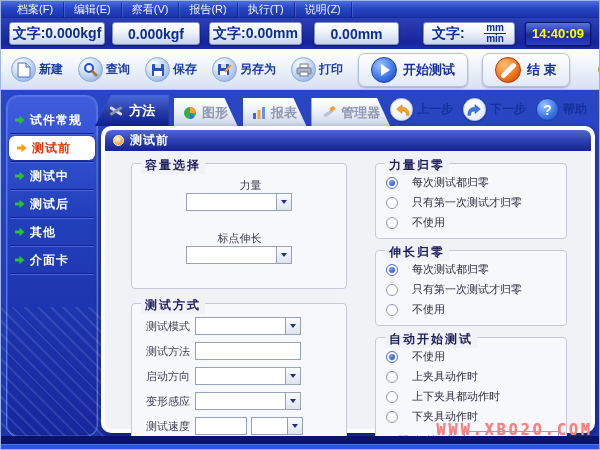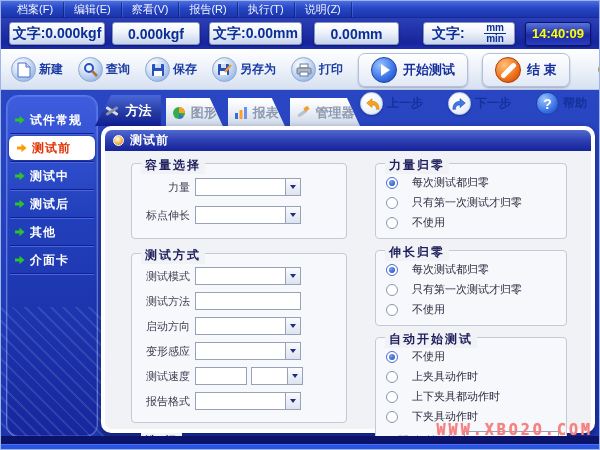--- a/index.html
+++ b/index.html
@@ -74,21 +74,21 @@
   .tabsrow{position:absolute;left:94px;top:92px;width:496px;height:33px;display:flex;align-items:flex-end;}
   .tab{display:flex;align-items:center;justify-content:center;gap:5px;font-size:13px;font-weight:bold;cursor:pointer;white-space:nowrap;}
   .tab.active{width:90px;height:31px;color:#ffffff;
     background:linear-gradient(180deg,#4a67d8 0%,#23379f 60%,#101f96 100%);
     clip-path:polygon(16px 0,100% 0,100% 100%,0 100%);}
   .tab.idle{height:28px;color:#8e99b0;margin-left:5px;
     background:linear-gradient(180deg,#ffffff 0%,#e9eef6 50%,#ccd6e8 100%);
     clip-path:polygon(0 0,calc(100% - 13px) 0,100% 100%,0 100%);
     border-top:1px solid #fff;}
   .tw76{width:78px;} .tw92{width:96px;}
-  .navarea{margin-left:auto;display:flex;align-items:center;gap:25px;padding-bottom:11px;margin-right:4px;}
+  .navarea{margin-left:auto;display:flex;align-items:center;gap:10px;padding-bottom:5px;margin-right:4px;}
   .navbtn{display:flex;align-items:center;gap:4px;cursor:pointer;}
   .navbtn .lbl{font-size:12px;font-weight:bold;color:#16309c;white-space:nowrap;}
   .navball{width:23px;height:23px;border-radius:50%;border:1px solid #c8d2e4;
     background:radial-gradient(circle at 35% 30%,#ffffff 0%,#f2f6fc 50%,#d8e2f2 100%);
     display:flex;align-items:center;justify-content:center;box-shadow:0 1px 2px rgba(0,0,40,.25);}
   .helpball{width:23px;height:23px;border-radius:50%;border:1px solid #1b3fa8;
     background:radial-gradient(circle at 35% 30%,#9cc4ff 0%,#3f78e8 55%,#1340b4 100%);
     color:#fff;font-size:14px;font-weight:bold;display:flex;align-items:center;justify-content:center;}
   
   .panel{position:absolute;left:100px;top:125px;width:494px;height:307px;background:#ffffff;
@@ -117,21 +117,21 @@
     font-family:"Liberation Sans",sans-serif;outline:none;}
   .w106{width:106px;} .w52{width:52px;}
   .radio{width:12px;height:12px;border-radius:50%;border:1px solid #8a96b0;background:#fff;flex:none;position:relative;}
   .radio.sel{border-color:#4a6ad0;}
   .radio.sel::after{content:"";position:absolute;left:2px;top:2px;width:6px;height:6px;border-radius:50%;
     background:radial-gradient(circle at 35% 30%,#7aa0f0,#1a48b8);}
   .rrow{display:flex;align-items:center;gap:14px;font-size:11px;color:#2c2c40;margin-bottom:5px;}
   .dlabel{font-size:11px;color:#9ba1b4;margin-right:4px;white-space:nowrap;}
   
   .g-cap{padding:14px 8px 4px;margin-bottom:14px;}
-  .g-cap .frow{margin-bottom:10px;}
+  .g-cap .frow{margin-bottom:20px;flex-direction:column;}
   .g-met{padding:13px 8px 5px;margin-bottom:16px;}
   .g-met .frow{margin-bottom:7px;}
   .g-opt{padding:12px 8px 6px 26px;}
   .g-rad{padding:11px 6px 3px 10px;margin-bottom:11px;}
   .g-auto{padding:11px 6px 7px 10px;margin-bottom:10px;}
   
   .stripes{position:absolute;left:0;bottom:12px;width:110px;height:130px;
     background:repeating-linear-gradient(45deg,rgba(255,255,255,.10) 0 2px,transparent 2px 9px);pointer-events:none;}
   .footdark{position:absolute;left:0;right:0;bottom:5px;height:8px;background:#0b1468;}
   .footlite{position:absolute;left:0;right:0;bottom:0;height:5px;background:#2a55e2;border-top:1px solid #4a72f0;}

